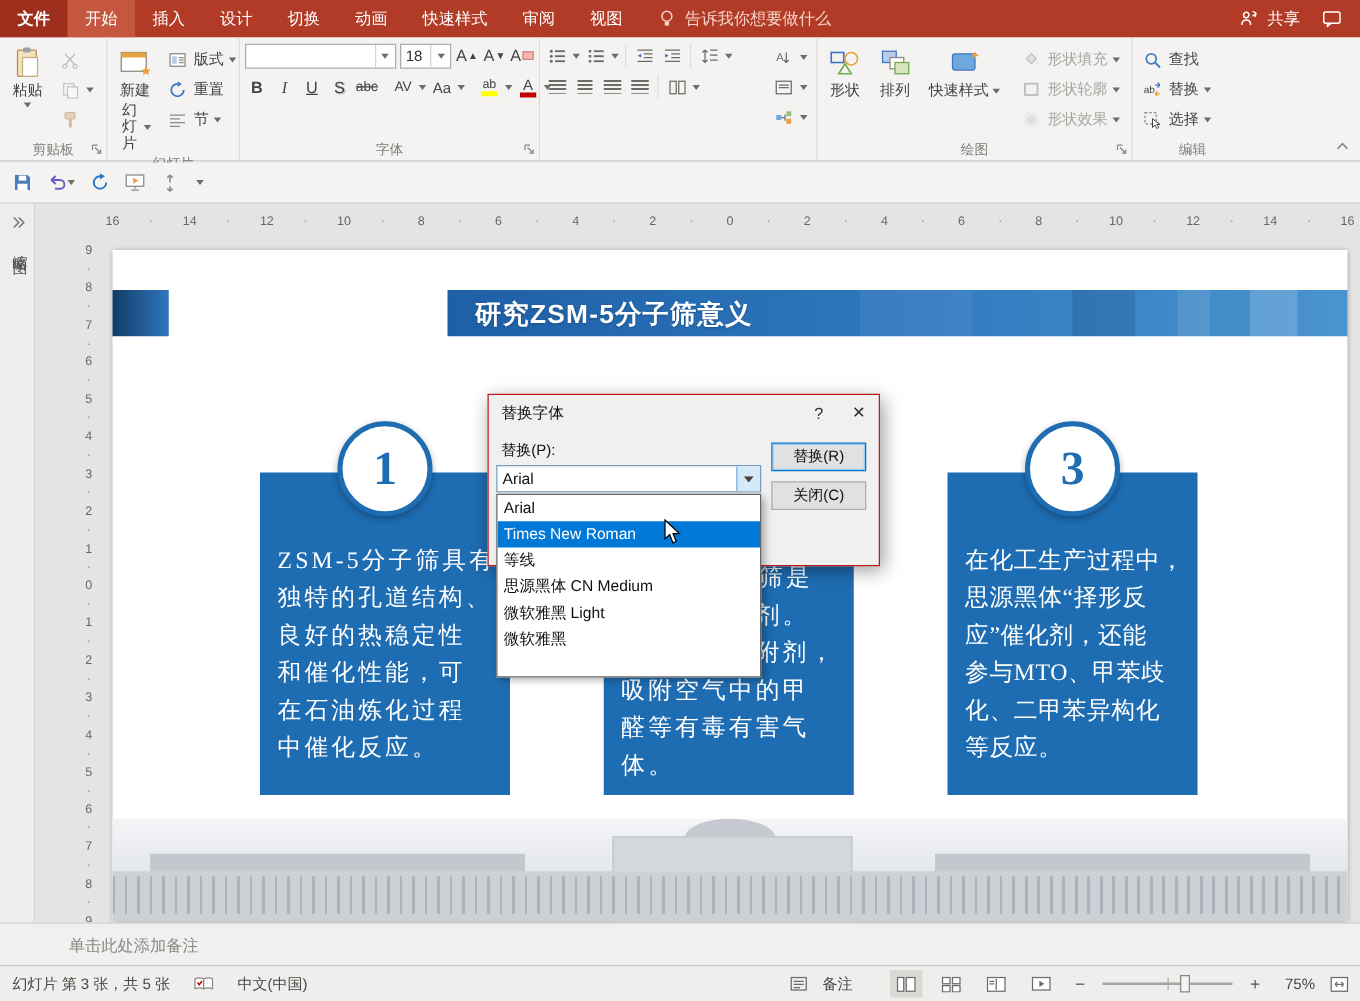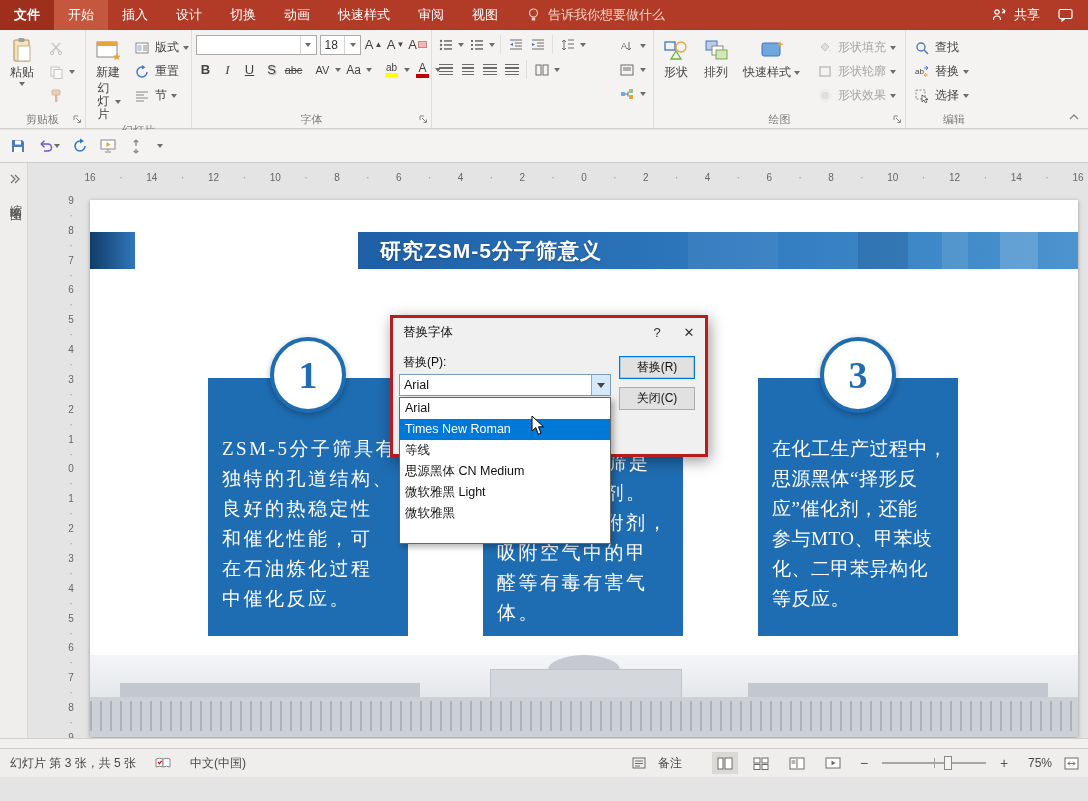--- a/index.html
+++ b/index.html
@@ -78,32 +78,32 @@
   .building{position:absolute;left:0;top:455px;width:988px;height:82px;background:linear-gradient(#F4F5F7 0%,#E3E6EA 55%,#D6DADF 100%);overflow:hidden;}
   .bld-strip{position:absolute;left:0;top:42px;width:988px;height:40px;background:#CDD1D6;}
   .bld-strip:before{content:"";position:absolute;inset:4px 0 6px 0;background:repeating-linear-gradient(90deg,rgba(110,120,135,.35) 0 2px,transparent 2px 10px);}
   .bld-wingL,.bld-wingR{position:absolute;top:28px;width:300px;height:54px;background:#C3C8CE;}
   .bld-wingL{left:30px;} .bld-wingR{right:30px;}
   .bld-center{position:absolute;left:400px;top:14px;width:190px;height:68px;background:#D4D7DB;border:1px solid #BFC4CA;}
   .bld-dome{position:absolute;left:458px;top:0;width:72px;height:30px;background:#C6CAD0;border-radius:50% 50% 0 0;}
   
   .notes{position:absolute;left:0;top:738px;width:1088px;height:34px;background:#F1F0EF;border-top:1px solid #D2D0CE;box-sizing:border-box;}
   .notes-ph{position:absolute;left:55px;top:9px;font-size:13px;color:#8A8884;}
-  .statusbar{position:absolute;left:0;top:748px;width:1088px;height:29px;background:#EFEEED;border-top:1px solid #CAC8C6;box-sizing:border-box;display:flex;align-items:center;font-size:12px;color:#4A4844;}
+  .statusbar{position:absolute;left:0;top:772px;width:1088px;height:29px;background:#EFEEED;border-top:1px solid #CAC8C6;box-sizing:border-box;display:flex;align-items:center;font-size:12px;color:#4A4844;}
   .st-left{display:flex;align-items:center;gap:18px;padding-left:10px;}
   .st-right{margin-left:auto;display:flex;align-items:center;gap:10px;padding-right:8px;}
   .viewbtn{width:26px;height:22px;display:flex;align-items:center;justify-content:center;}
   .viewbtn.active{background:#DBD9D6;}
   .zoomtrack{position:relative;width:104px;height:22px;display:flex;align-items:center;}
   .zoomtrack .line{width:100%;height:2px;background:#A7A5A2;}
   .zoomtrack .mid{position:absolute;left:50%;top:6px;width:1px;height:10px;background:#A7A5A2;}
   .zoomthumb{position:absolute;left:60%;top:4px;width:8px;height:14px;background:#F4F3F2;border:1px solid #8A8884;box-sizing:border-box;}
   .zbtn{width:16px;height:16px;display:flex;align-items:center;justify-content:center;font-size:14px;color:#555;}
   
-  .dialog{position:absolute;left:390px;top:315px;width:312px;height:136px;background:#F0F0F0;border:3px solid #b91c1c;box-shadow:2px 4px 14px rgba(0,0,0,.4);z-index:50;font-size:12px;color:#111;}
+  .dialog{position:absolute;left:390px;top:315px;width:312px;height:136px;background:#F0F0F0;border:1px solid #b91c1c;box-shadow:2px 4px 14px rgba(0,0,0,.4);z-index:50;font-size:12px;color:#111;}
   .dlg-title{height:28px;display:flex;align-items:center;}
   .dlg-title .t{padding-left:10px;flex:1;font-size:12.5px;}
   .dlg-cap{width:32px;height:28px;display:flex;align-items:center;justify-content:center;font-size:13px;color:#333;}
   .dlg-label{position:absolute;left:10px;top:36px;}
   .dlg-combo{position:absolute;left:6px;top:56px;width:212px;height:22px;background:#fff;border:1px solid #7A9CB8;box-sizing:border-box;display:flex;align-items:center;}
   .dlg-combo .cval{flex:1;padding-left:4px;font-size:12.5px;}
   .dlg-combo .cbtn{width:18px;height:100%;background:#D5E9F9;border-left:1px solid #7AB0DF;display:flex;align-items:center;justify-content:center;}
   .dbtn{position:absolute;left:226px;width:76px;height:23px;background:#E1E1E1;border:1px solid #ADADAD;box-sizing:border-box;display:flex;align-items:center;justify-content:center;font-size:12px;color:#111;}
   .dbtn.default{border:1px solid #0078D7;box-shadow:inset 0 0 0 1px #9CC9EE;}
   .fontlist{position:absolute;left:6px;top:79px;width:212px;height:147px;background:#fff;border:1px solid #646464;box-sizing:border-box;box-shadow:3px 3px 6px rgba(0,0,0,.3);overflow:hidden;}

